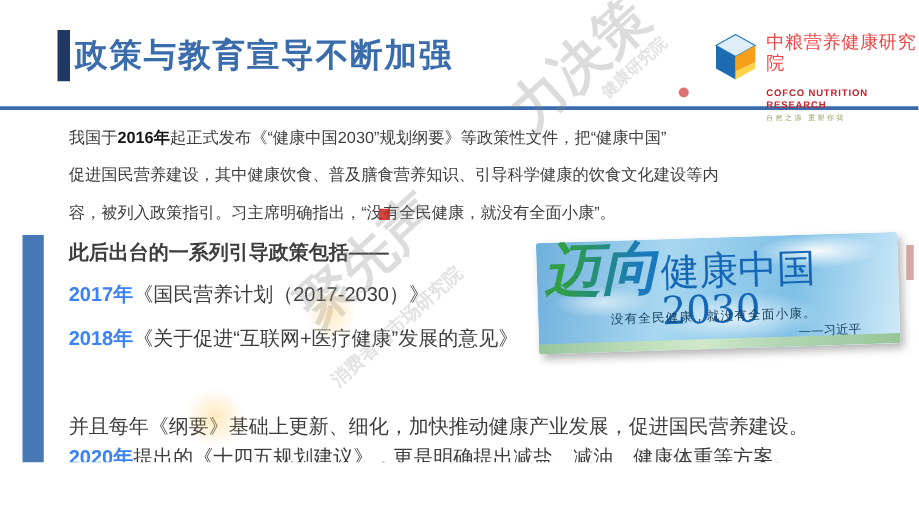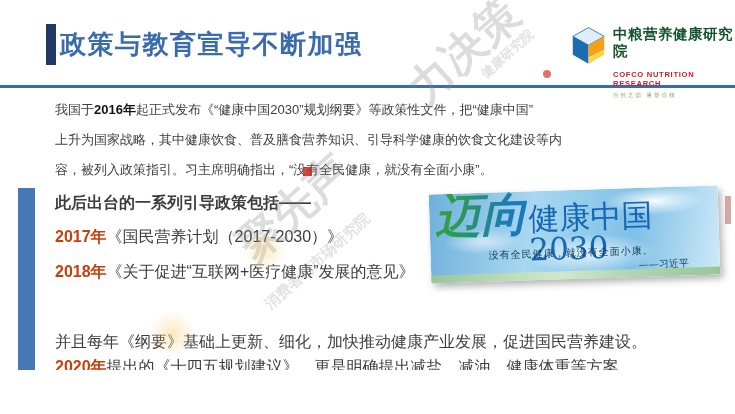--- a/index.html
+++ b/index.html
@@ -8,31 +8,31 @@
     font-family:"Liberation Sans","DejaVu Sans",sans-serif;
   }
   
   .accent-bar{position:absolute;left:46px;top:24px;width:10px;height:41px;background:#1F3864;}
   .page-title{position:absolute;left:60px;top:31px;margin:0;font-size:26px;font-weight:bold;
     color:#3A6CAC;letter-spacing:1.5px;line-height:1;}
   .header-rule{position:absolute;left:0;top:85px;width:735px;height:3px;background:#3A6CAC;}
   
   .logo{position:absolute;left:570px;top:26px;display:flex;align-items:flex-start;gap:6px;}
   .logo-texts{display:flex;flex-direction:column;line-height:1.15;}
-  .logo-cn{color:#14532d;font-weight:bold;font-size:14.5px;letter-spacing:0.5px;}
+  .logo-cn{color:#ef4444;font-weight:normal;font-size:14.5px;letter-spacing:0.5px;}
   .logo-en{color:#C5222A;font-weight:bold;font-size:7.6px;letter-spacing:0.7px;margin-top:12px;}
   .logo-tag{color:#9aa468;font-size:5.5px;letter-spacing:2px;margin-top:3px;}
   
   .intro{position:absolute;left:55px;top:95px;font-size:13px;color:#3d3d3d;line-height:30px;}
   .intro .line{white-space:nowrap;}
   .b{font-weight:bold;color:#141414;}
   .row{position:absolute;left:55px;font-size:16px;color:#3d3d3d;white-space:nowrap;line-height:22px;}
   .r-lead{top:192px;font-weight:bold;}
   .r1{top:226px;} .r2{top:261px;text-align:right;} .r3{top:296px;} .r4{top:331px;} .r5{top:356px;}
-  .yr{font-weight:bold;color:#c2410c;}
+  .yr{font-weight:bold;color:#3b82f6;}
   
   .arrow-shaft{position:absolute;left:18px;top:188px;width:17px;height:184px;background:#4679B4;}
   .arrow-head{position:absolute;left:9px;top:371px;width:0;height:0;
     border-left:18px solid transparent;border-right:18px solid transparent;border-top:27px solid #4679B4;}
   
   .banner{position:absolute;left:430px;top:190px;width:289px;height:89px;
     transform:rotate(-1.8deg);border-radius:2px;box-shadow:3px 4px 7px rgba(90,90,90,.45);
     background:
       radial-gradient(ellipse 70px 20px at 78% 15%, rgba(255,255,255,.95), rgba(255,255,255,0) 70%),
       radial-gradient(ellipse 95px 28px at 55% 72%, rgba(255,255,255,.75), rgba(255,255,255,0) 70%),
@@ -86,21 +86,21 @@
     </span>
     <span class="logo-texts">
       <span class="logo-cn">中粮营养健康研究院</span>
       <span class="logo-en">COFCO NUTRITION RESEARCH</span>
       <span class="logo-tag">自然之源 重塑你我</span>
     </span>
   </div>
 
   <div class="intro">
     <div class="line"><span>我国于</span><span class="b">2016年</span><span>起正式发布《“健康中国2030”规划纲要》等政策性文件，把“健康中国”</span></div>
-    <div class="line"><span>上升为国家战略，其中健康饮食、普及膳食营养知识、引导科学健康的饮食文化建设等内</span></div>
+    <div class="line"><span>促进国民营养建设，其中健康饮食、普及膳食营养知识、引导科学健康的饮食文化建设等内</span></div>
     <div class="line"><span>容，被列入政策指引。习主席明确指出，“没有全民健康，就没有全面小康”。</span></div>
   </div>
 
   <div class="arrow-shaft"></div>
   <div class="arrow-head"></div>
 
   <div class="row r-lead">此后出台的一系列引导政策包括——</div>
   <div class="row r1"><span class="yr">2017年</span><span>《国民营养计划（2017-2030）》</span></div>
   <div class="row r2"><span class="yr">2018年</span><span>《关于促进“互联网+医疗健康”发展的意见》</span></div>
   <div class="row r4"><span>并且每年《纲要》基础上更新、细化，加快推动健康产业发展，促进国民营养建设。</span></div>

